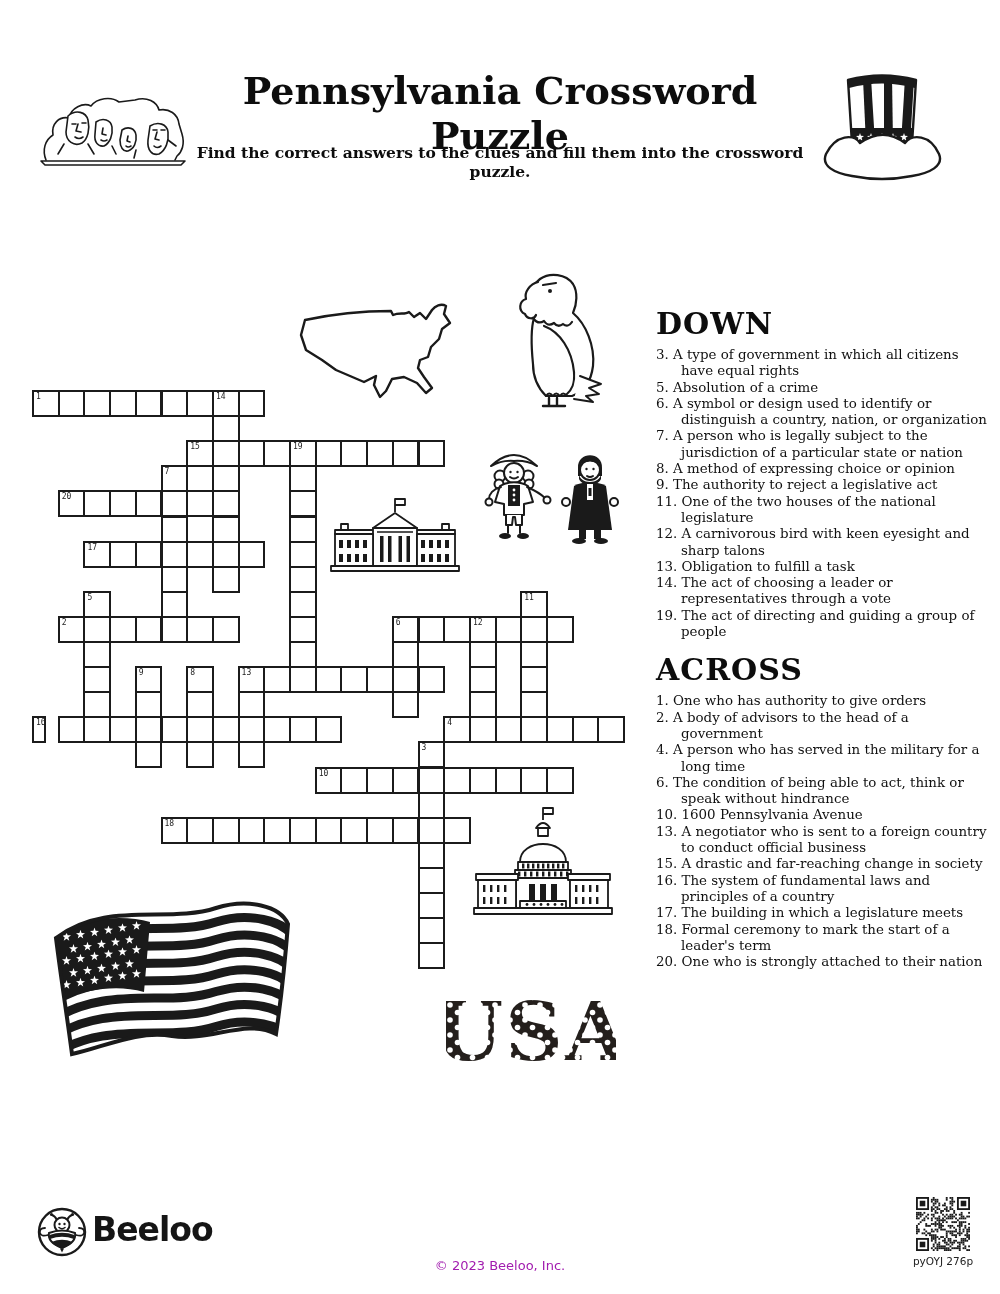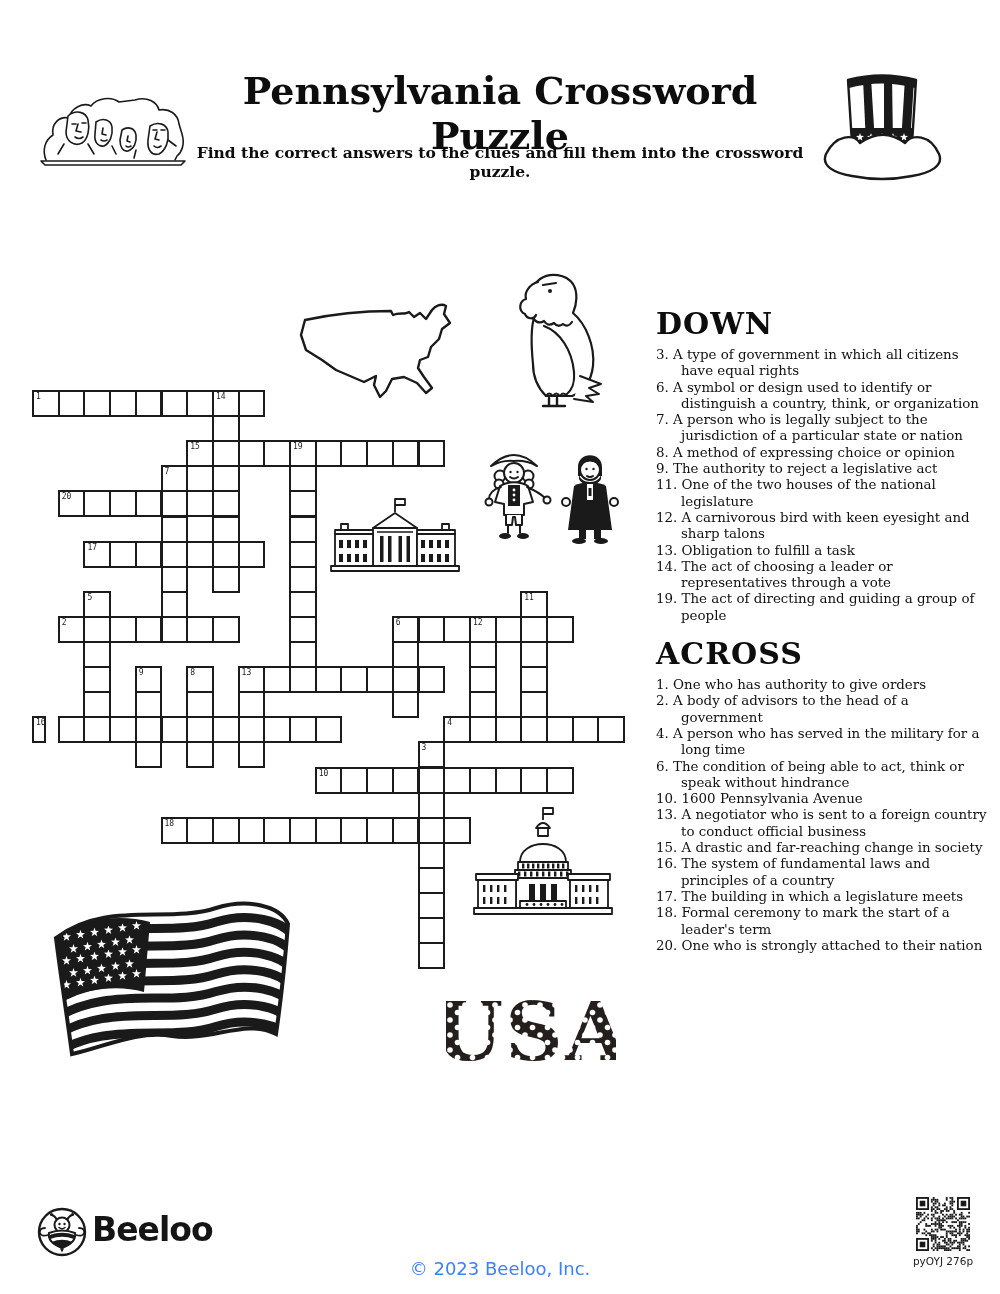--- a/index.html
+++ b/index.html
@@ -11,21 +11,21 @@
   .subtitle{left:180px;top:143px;width:640px;text-align:center;font-size:15.5px;font-weight:bold;color:#0d0d0d;}
   .clues{left:656px;top:306px;width:332px;}
   .clue-header{font-size:30px;font-weight:bold;letter-spacing:1px;color:#0d0d0d;margin:0 0 6px 0;}
   .clue-header.second{margin-top:12px;}
   .clue{font-size:13.4px;line-height:16.3px;padding-left:25px;text-indent:-25px;color:#101010;}
   .cell{position:absolute;box-sizing:border-box;border:2px solid #1b1b1b;background:#fff;}
   .cnum{position:absolute;top:0px;left:2px;font-family:"DejaVu Sans Mono",monospace;font-size:8px;color:#222;}
   .brand-text{left:92px;top:1210px;font-family:"DejaVu Sans",sans-serif;font-weight:bold;
               font-size:33px;letter-spacing:-1px;color:#151515;}
   .copyright{left:0;top:1258px;width:1000px;text-align:center;font-family:"DejaVu Sans",sans-serif;
-             font-size:18px;color:#3b82f6;}
+             font-size:13px;color:#a21caf;}
   .qr-label{left:905px;top:1255px;width:76px;text-align:center;font-family:"DejaVu Sans",sans-serif;
             font-size:10.5px;color:#222;}
   svg{display:block;}
 </style>
 </head>
 <body>
 
 <div class="page">
 
   <svg width="0" height="0" style="position:absolute">
@@ -341,21 +341,22 @@
       <div class="cell" style="left: 417.5px; top: 866.9px; width: 27.7px; height: 27.1px;"></div>
       <div class="cell" style="left: 417.5px; top: 892px; width: 27.7px; height: 27.1px;"></div>
       <div class="cell" style="left: 417.5px; top: 917.1px; width: 27.7px; height: 27.1px;"></div>
       <div class="cell" style="left: 417.5px; top: 942.2px; width: 27.7px; height: 27.1px;"></div>
     </div>
 
   <div class="abs clues">
     <div class="clue-header">DOWN</div>
     <div id="down-list">
         <div class="clue"><span>3. </span><span>A type of government in which all citizens have equal rights</span></div>
-        <div class="clue"><span>6. </span><span>A symbol or design used to identify or distinguish a country, think, or organization</span></div>
+        <div class="clue"><span>5. </span><span>Absolution of a crime</span></div>
+        <div class="clue"><span>6. </span><span>A symbol or design used to identify or distinguish a country, nation, or organization</span></div>
         <div class="clue"><span>7. </span><span>A person who is legally subject to the jurisdiction of a particular state or nation</span></div>
         <div class="clue"><span>8. </span><span>A method of expressing choice or opinion</span></div>
         <div class="clue"><span>9. </span><span>The authority to reject a legislative act</span></div>
         <div class="clue"><span>11. </span><span>One of the two houses of the national legislature</span></div>
         <div class="clue"><span>12. </span><span>A carnivorous bird with keen eyesight and sharp talons</span></div>
         <div class="clue"><span>13. </span><span>Obligation to fulfill a task</span></div>
         <div class="clue"><span>14. </span><span>The act of choosing a leader or representatives through a vote</span></div>
         <div class="clue"><span>19. </span><span>The act of directing and guiding a group of people</span></div>
       </div>
     <div class="clue-header second">ACROSS</div>

